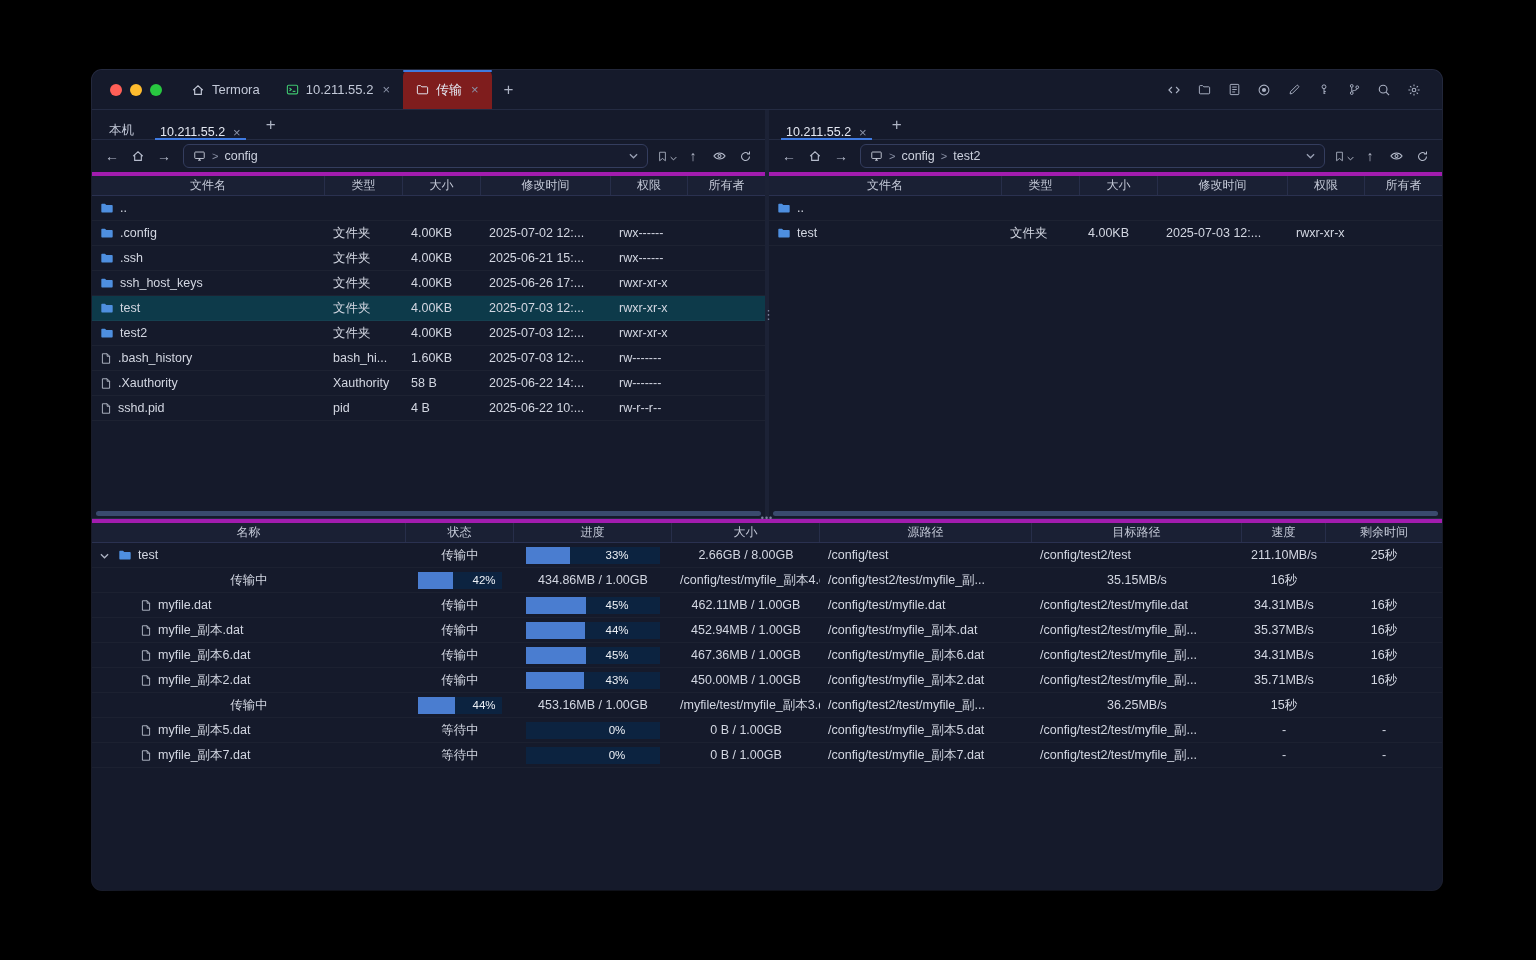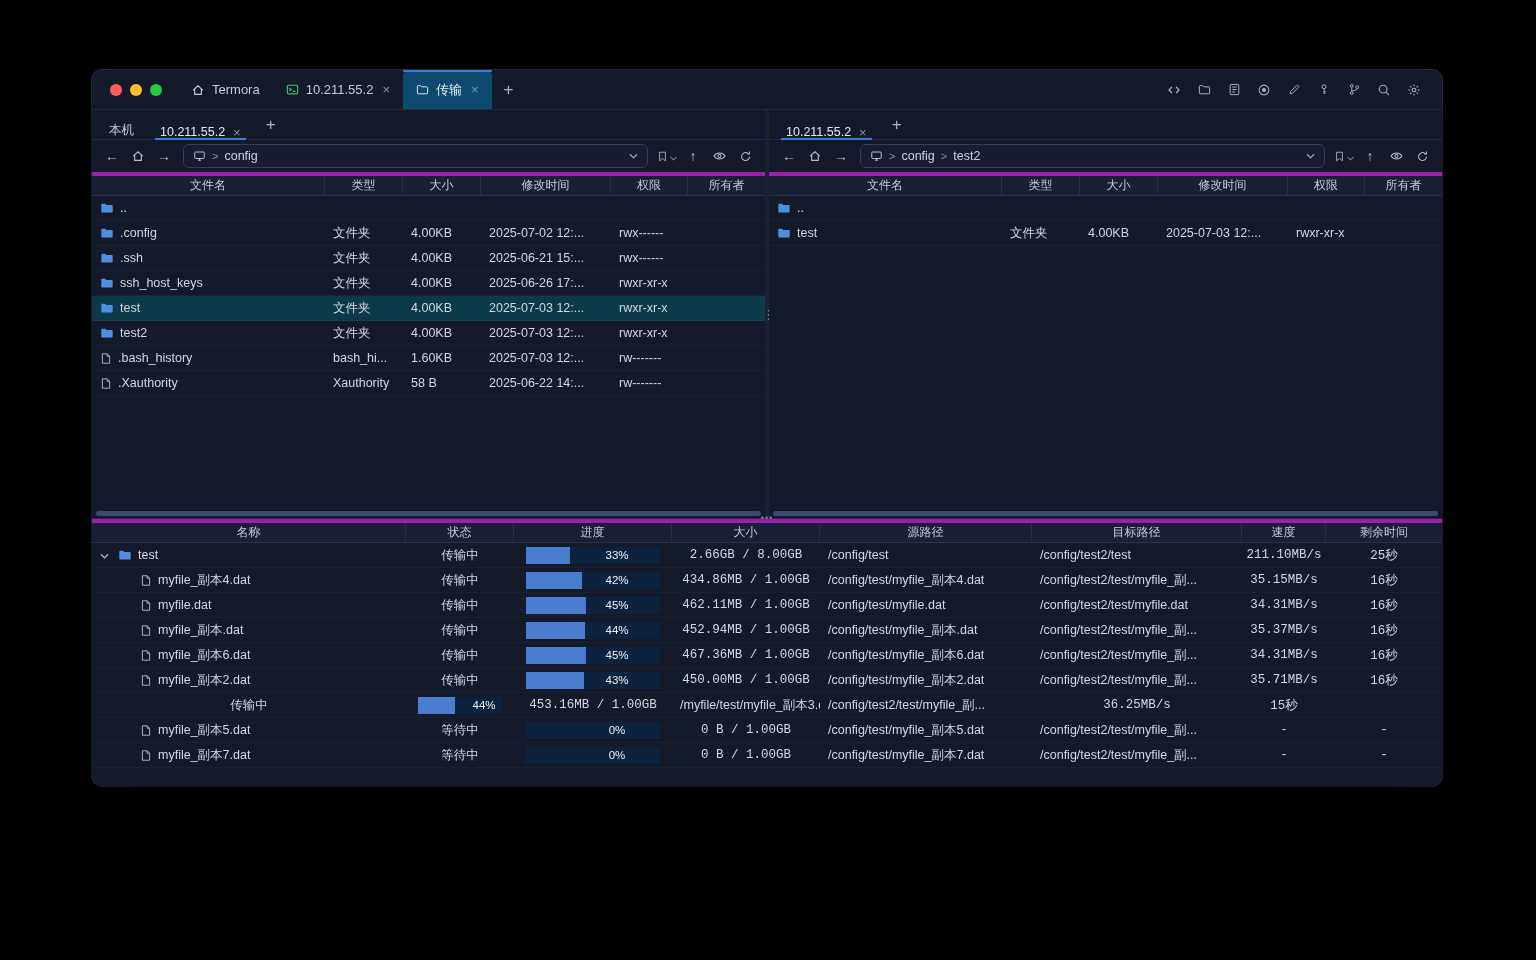--- a/index.html
+++ b/index.html
@@ -1,30 +1,30 @@
 <!DOCTYPE html>
 <html style="--accent: #3f7ae0; --selection: #0d3a4a; --pfill: #4a7dd0; --ptrack: #0c2340;"><head>
 <meta charset="utf-8">
 <style>
   :root{
     --accent:#3f7ae0; --selection:#0d3a4a; --pfill:#4a7dd0; --ptrack:#0c2340;
   }
   *{box-sizing:border-box;margin:0;padding:0;}
   html,body{width:1536px;height:960px;background:#000;font-family:"Liberation Sans","DejaVu Sans",sans-serif;}
   .stage{position:relative;width:1536px;height:960px;background:#000;overflow:hidden;}
-  .window{position:absolute;left:92px;top:70px;width:1350px;height:716px;background:#151a2b;
+  .window{position:absolute;left:92px;top:70px;width:1350px;height:820px;background:#151a2b;
     border-radius:10px;box-shadow:0 30px 80px rgba(0,0,0,.85),0 0 0 1px #2a3048;overflow:hidden;
     display:flex;flex-direction:column;}
   
   .titlebar{height:40px;flex:0 0 40px;display:flex;align-items:stretch;border-bottom:1px solid #242b42;background:#151a2b;}
   .traffic{display:flex;align-items:center;gap:8px;padding:0 16px 0 18px;}
   .tl{width:12px;height:12px;border-radius:50%;display:inline-block;}
   .wtabs{display:flex;align-items:stretch;}
   .wtab{display:flex;align-items:center;gap:7px;padding:0 13px;font-size:13px;color:#c3c9d8;position:relative;cursor:default;}
-  .wtab.active{background:#0c4a6e;color:#e4e8f2;border-radius:6px 6px 0 0;}
+  .wtab.active{background:#7f1d1d;color:#e4e8f2;border-radius:6px 6px 0 0;}
   .wtab.active::before{content:"";position:absolute;top:0;left:0;right:0;height:2px;background:var(--accent);border-radius:2px;}
   .xbtn{color:#8b93a8;font-size:13px;margin-left:2px;line-height:1;}
   .plus{display:flex;align-items:center;padding:0 12px;color:#aeb4c4;font-size:17px;}
   .toolbar{margin-left:auto;display:flex;align-items:center;gap:6px;padding-right:16px;}
   .tbtn{width:24px;height:24px;display:flex;align-items:center;justify-content:center;color:#a9b0c2;border-radius:5px;}
   .icon{display:inline-flex;align-items:center;justify-content:center;}
   
   .file-area{flex:0 0 408px;display:flex;align-items:stretch;position:relative;}
   .panel{flex:1;display:flex;flex-direction:column;min-width:0;position:relative;}
   .vdiv{width:4px;background:#1c2236;position:relative;}
@@ -49,21 +49,21 @@
   .fbody,.tbody{flex:1;position:relative;overflow:hidden;}
   .frow{height:25px;font-size:12.5px;color:#d3d7e2;border-bottom:1px solid rgba(255,255,255,.035);}
   .frow.selected{background:var(--selection);}
   .fcell{display:flex;align-items:center;padding:0 8px;overflow:hidden;white-space:nowrap;gap:6px;}
   .hscroll{position:absolute;left:4px;right:4px;bottom:2px;height:5px;border-radius:3px;background:#3a4a6e;}
   
   .transfer{flex:1;display:flex;flex-direction:column;border-top:1px solid #242b42;position:relative;min-height:0;}
   .hgrip{position:absolute;top:-6px;left:50%;transform:translateX(-50%);color:#79819a;font-size:9px;letter-spacing:1px;z-index:2;}
   .trow{height:25px;font-size:12.5px;color:#d3d7e2;border-bottom:1px solid rgba(255,255,255,.03);}
   .tcell{display:flex;align-items:center;padding:0 8px;overflow:hidden;white-space:nowrap;gap:6px;}
-  .tcell.c{justify-content:center;font-family:Liberation Mono, monospace;}
+  .tcell.c{justify-content:center;}
   .tindent{display:inline-block;width:34px;flex:0 0 34px;}
   .expand{color:#aeb4c4;width:12px;flex:0 0 12px;}
   .pbar{position:relative;height:17px;flex:1;margin:0 4px;background:var(--ptrack);overflow:hidden;}
   .pfill{position:absolute;left:0;top:0;bottom:0;background:var(--pfill);}
   .plabel{position:absolute;inset:0;display:flex;align-items:center;justify-content:center;font-size:11.5px;color:#eef1f6;padding-left:48px;}
 </style>
 </head>
 <body>
 
 <div class="stage">
@@ -341,20 +341,36 @@
                   </svg>
                 </span>
                 <span>.Xauthority</span>
               </div>
               <div class="fcell">Xauthority</div>
               <div class="fcell">58 B</div>
               <div class="fcell">2025-06-22 14:...</div>
               <div class="fcell">rw-------</div>
               <div class="fcell"></div>
             </div>
+            <div class="frow fgrid">
+              <div class="fcell">
+                <span class="icon ">
+                  <svg viewBox="0 0 16 16" width="12" height="13" fill="none" stroke="#c7cddb" stroke-width="1.1">
+                    <path d="M3.2 1.7h6.3l3.3 3.3v9.3H3.2z"></path>
+                    <path d="M9.5 1.7v3.3h3.3"></path>
+                  </svg>
+                </span>
+                <span>sshd.pid</span>
+              </div>
+              <div class="fcell">pid</div>
+              <div class="fcell">4 B</div>
+              <div class="fcell">2025-06-22 10:...</div>
+              <div class="fcell">rw-r--r--</div>
+              <div class="fcell"></div>
+            </div>
           </div>
           <div class="hscroll"></div>
         </section>
       <div class="vdiv">
           <span class="vgrip">⋮</span>
         </div>
       <section class="panel" id="right-panel">
           <div class="ptabs">
             <div class="ptab active">
               <span>10.211.55.2</span>
@@ -484,30 +500,20 @@
                 <span class="plabel">33%</span>
               </div>
             </div>
             <div class="tcell c">2.66GB / 8.00GB</div>
             <div class="tcell">/config/test</div>
             <div class="tcell">/config/test2/test</div>
             <div class="tcell c">211.10MB/s</div>
             <div class="tcell c">25秒</div>
           </div>
           <div class="trow tgrid">
-            <div class="tcell">
-              <span class="tindent"></span>
-              <span class="icon ">
-                <svg viewBox="0 0 16 16" width="12" height="13" fill="none" stroke="#c7cddb" stroke-width="1.1">
-                  <path d="M3.2 1.7h6.3l3.3 3.3v9.3H3.2z"></path>
-                  <path d="M9.5 1.7v3.3h3.3"></path>
-                </svg>
-              </span>
-              <span>myfile_副本4.dat</span>
-            </div>
             <div class="tcell c">传输中</div>
             <div class="tcell">
               <div class="pbar">
                 <div class="pfill" style="width:42%"></div>
                 <span class="plabel">42%</span>
               </div>
             </div>
             <div class="tcell c">434.86MB / 1.00GB</div>
             <div class="tcell">/config/test/myfile_副本4.dat</div>
             <div class="tcell">/config/test2/test/myfile_副...</div>

